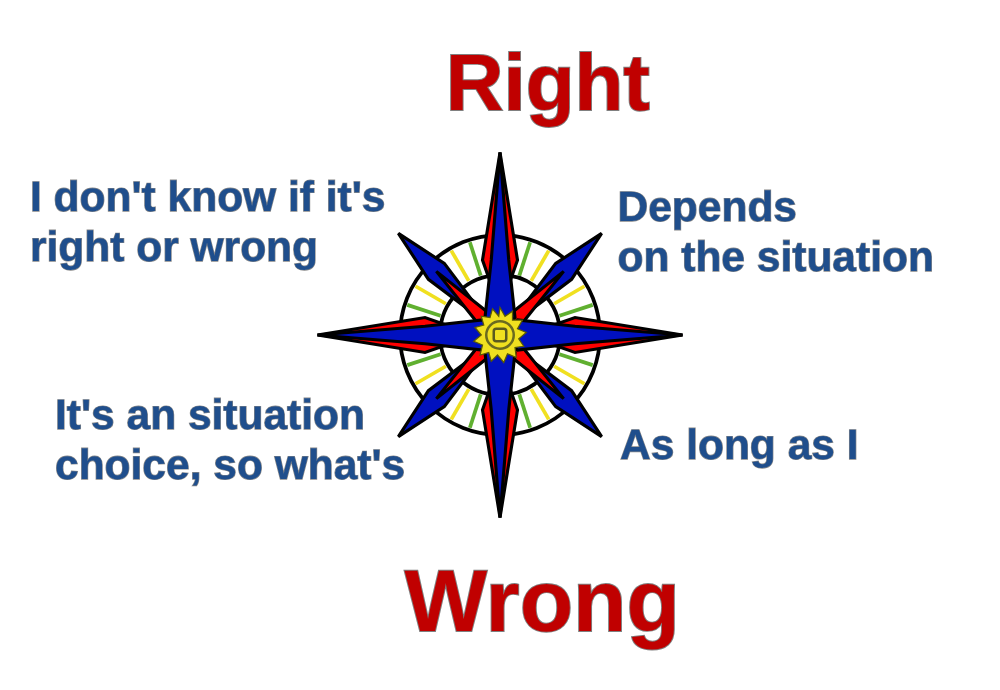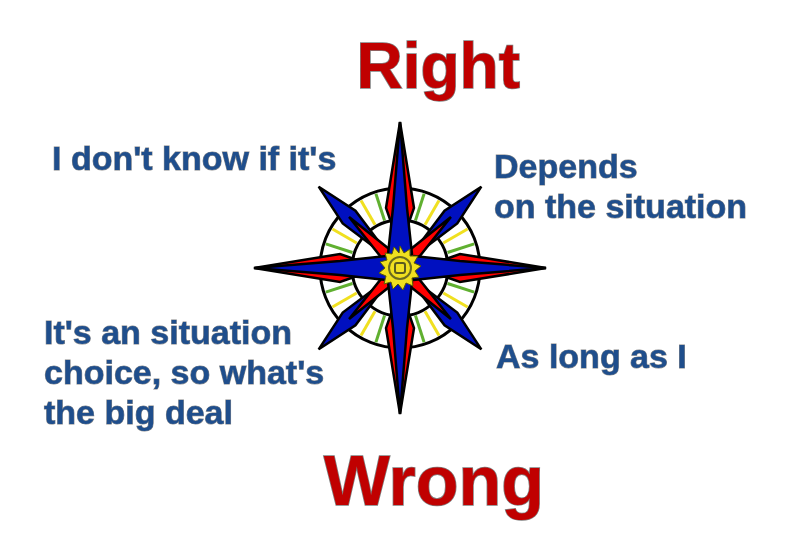--- a/index.html
+++ b/index.html
@@ -17,33 +17,33 @@
   .label span { display: block; }
   #compass { position: absolute; left: 0; top: 0; }
 </style>
 </head>
 <body>
 
 <div class="title" style="left:300px; top:34px; width:220px; font-size:64px;">Right</div>
 
 <div class="title" style="left:264px; top:446px; width:280px; font-size:70px;">Wrong</div>
 
-<div class="label" style="left:24px; top:138px;margin-left:28px;">
+<div class="label" style="left:24px; top:138px;">
   <span>I don't know if it's</span>
+  <span>right or wrong</span>
 </div>
 
 <div class="label" style="left:494px; top:146px;">
   <span>Depends</span>
   <span>on the situation</span>
 </div>
 
 <div class="label" style="left:44px; top:312px;">
   <span>It's an situation</span>
   <span>choice, so what's</span>
-  <span>the big deal</span>
 </div>
 
 <div class="label" style="left:496px; top:336px;">
   <span>As long as I</span>
 </div>
 
 <svg id="compass" width="800" height="552" viewBox="0 0 800 552">
   <g transform="translate(400,268)">
 
     <circle r="80" fill="#ffffff" stroke="#000" stroke-width="3"></circle>

